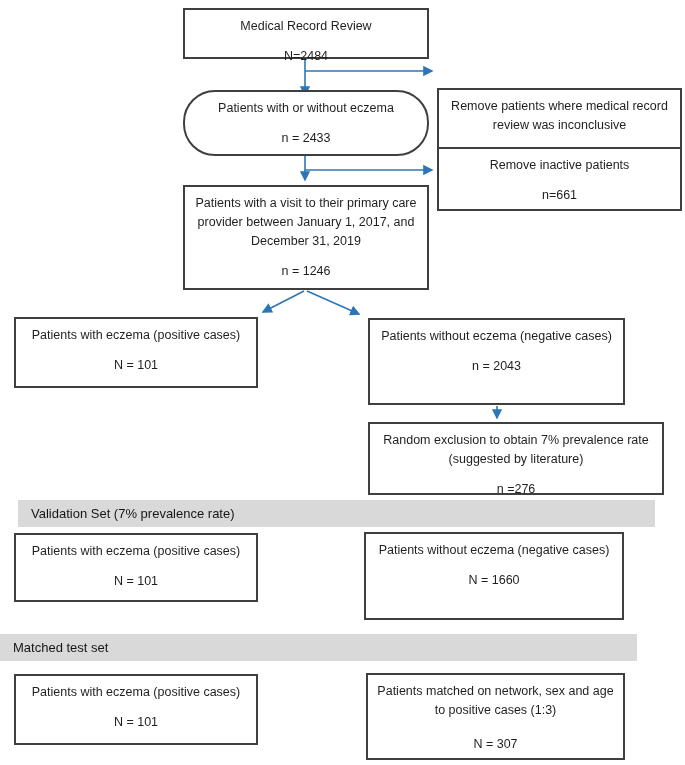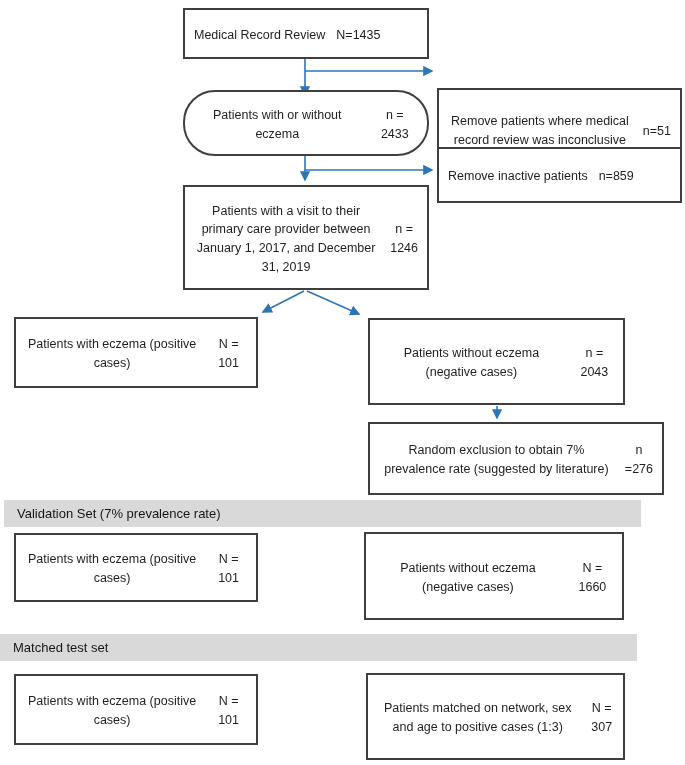--- a/index.html
+++ b/index.html
@@ -17,21 +17,21 @@
     font-family:"Liberation Sans", sans-serif;
     color:var(--text,#1f1f1f);
     overflow:hidden;
   }
   .box{
     position:absolute;
     box-sizing:border-box;
     border:2px solid var(--border,#3f3f3f);
     background:#fff;
     display:flex;
-    flex-direction:row;
+    flex-direction:column;
     align-items:center;
     justify-content:flex-start;
     text-align:center;
     font-size:12.5px;
     line-height:1.5;
     padding:7px 9px 4px;
     gap:11px;
   }
   .box .label{display:block;}
   .box .count{display:block;}
@@ -74,36 +74,36 @@
     <path d="M305,71 L432,71" marker-end="url(#ah)"></path>
     <path d="M305,156 L305,180" marker-end="url(#ah)"></path>
     <path d="M305,170 L432,170" marker-end="url(#ah)"></path>
     <path d="M304,291 L263,312" marker-end="url(#ah)"></path>
     <path d="M307,291 L359,314" marker-end="url(#ah)"></path>
     <path d="M497,406 L497,418" marker-end="url(#ah)"></path>
   </svg>
 
   <div class="box" style="left:183px;top:8px;width:246px;height:51px;">
     <span class="label">Medical Record Review</span>
-    <span class="count">N=1435</span>
+    <span class="count">N=2484</span>
   </div>
 
   <div class="box" style="left:437px;top:42px;width:245px;height:83px;margin-top:46px;">
     <span class="label">Remove patients where medical record review was inconclusive</span>
     <span class="count">n=51</span>
   </div>
 
   <div class="box" style="left:183px;top:90px;width:246px;height:66px;border-radius:32px;">
     <span class="label">Patients with or without eczema</span>
     <span class="count">n = 2433</span>
   </div>
 
-  <div class="box" style="left:437px;top:147px;width:245px;height:56px;">
+  <div class="box" style="left:437px;top:147px;width:245px;height:64px;">
     <span class="label">Remove inactive patients</span>
-    <span class="count">n=859</span>
+    <span class="count">n=661</span>
   </div>
 
   <div class="box" style="left:183px;top:185px;width:246px;height:105px;gap:12px;">
     <span class="label">Patients with a visit to their primary care provider between January 1, 2017, and December 31, 2019</span>
     <span class="count">n = 1246</span>
   </div>
 
   <div class="box" style="left:14px;top:317px;width:244px;height:71px;">
     <span class="label">Patients with eczema (positive cases)</span>
     <span class="count">N = 101</span>
@@ -112,37 +112,37 @@
   <div class="box" style="left:368px;top:318px;width:257px;height:87px;">
     <span class="label">Patients without eczema (negative cases)</span>
     <span class="count">n = 2043</span>
   </div>
 
   <div class="box" style="left:368px;top:422px;width:296px;height:73px;">
     <span class="label">Random exclusion to obtain 7% prevalence rate (suggested by literature)</span>
     <span class="count">n =276</span>
   </div>
 
-  <div class="band" style="left:4px;top:500px;width:637px;height:27px;">Validation Set (7% prevalence rate)</div>
+  <div class="band" style="left:18px;top:500px;width:637px;height:27px;">Validation Set (7% prevalence rate)</div>
 
   <div class="box" style="left:14px;top:533px;width:244px;height:69px;">
     <span class="label">Patients with eczema (positive cases)</span>
     <span class="count">N = 101</span>
   </div>
 
   <div class="box" style="left:364px;top:532px;width:260px;height:88px;">
     <span class="label">Patients without eczema (negative cases)</span>
     <span class="count">N = 1660</span>
   </div>
 
   <div class="band" style="left:0px;top:634px;width:637px;height:27px;">Matched test set</div>
 
   <div class="box" style="left:14px;top:674px;width:244px;height:71px;">
     <span class="label">Patients with eczema (positive cases)</span>
     <span class="count">N = 101</span>
   </div>
 
-  <div class="box" style="left:366px;top:673px;width:259px;height:87px;">
+  <div class="box" style="left:366px;top:673px;width:259px;height:87px;justify-content:space-between;">
     <span class="label">Patients matched on network, sex and age to positive cases (1:3)</span>
     <span class="count">N = 307</span>
   </div>
 
 </div>
 
 </body></html>

